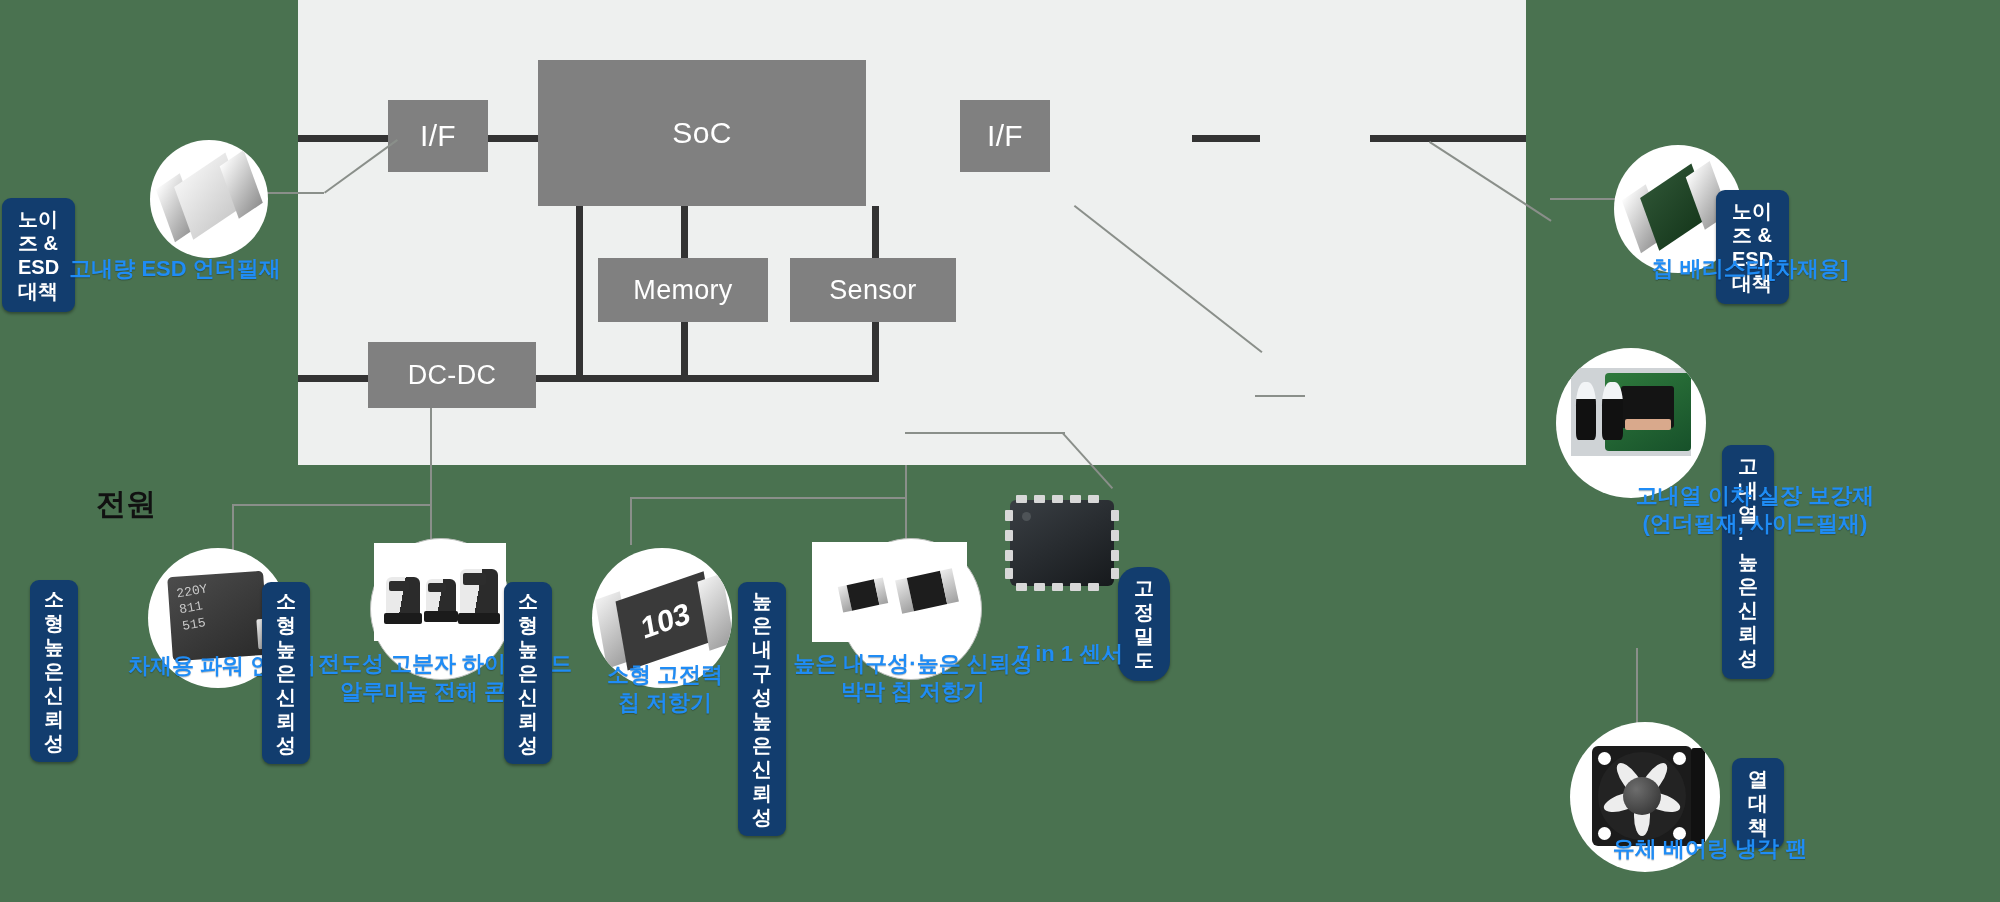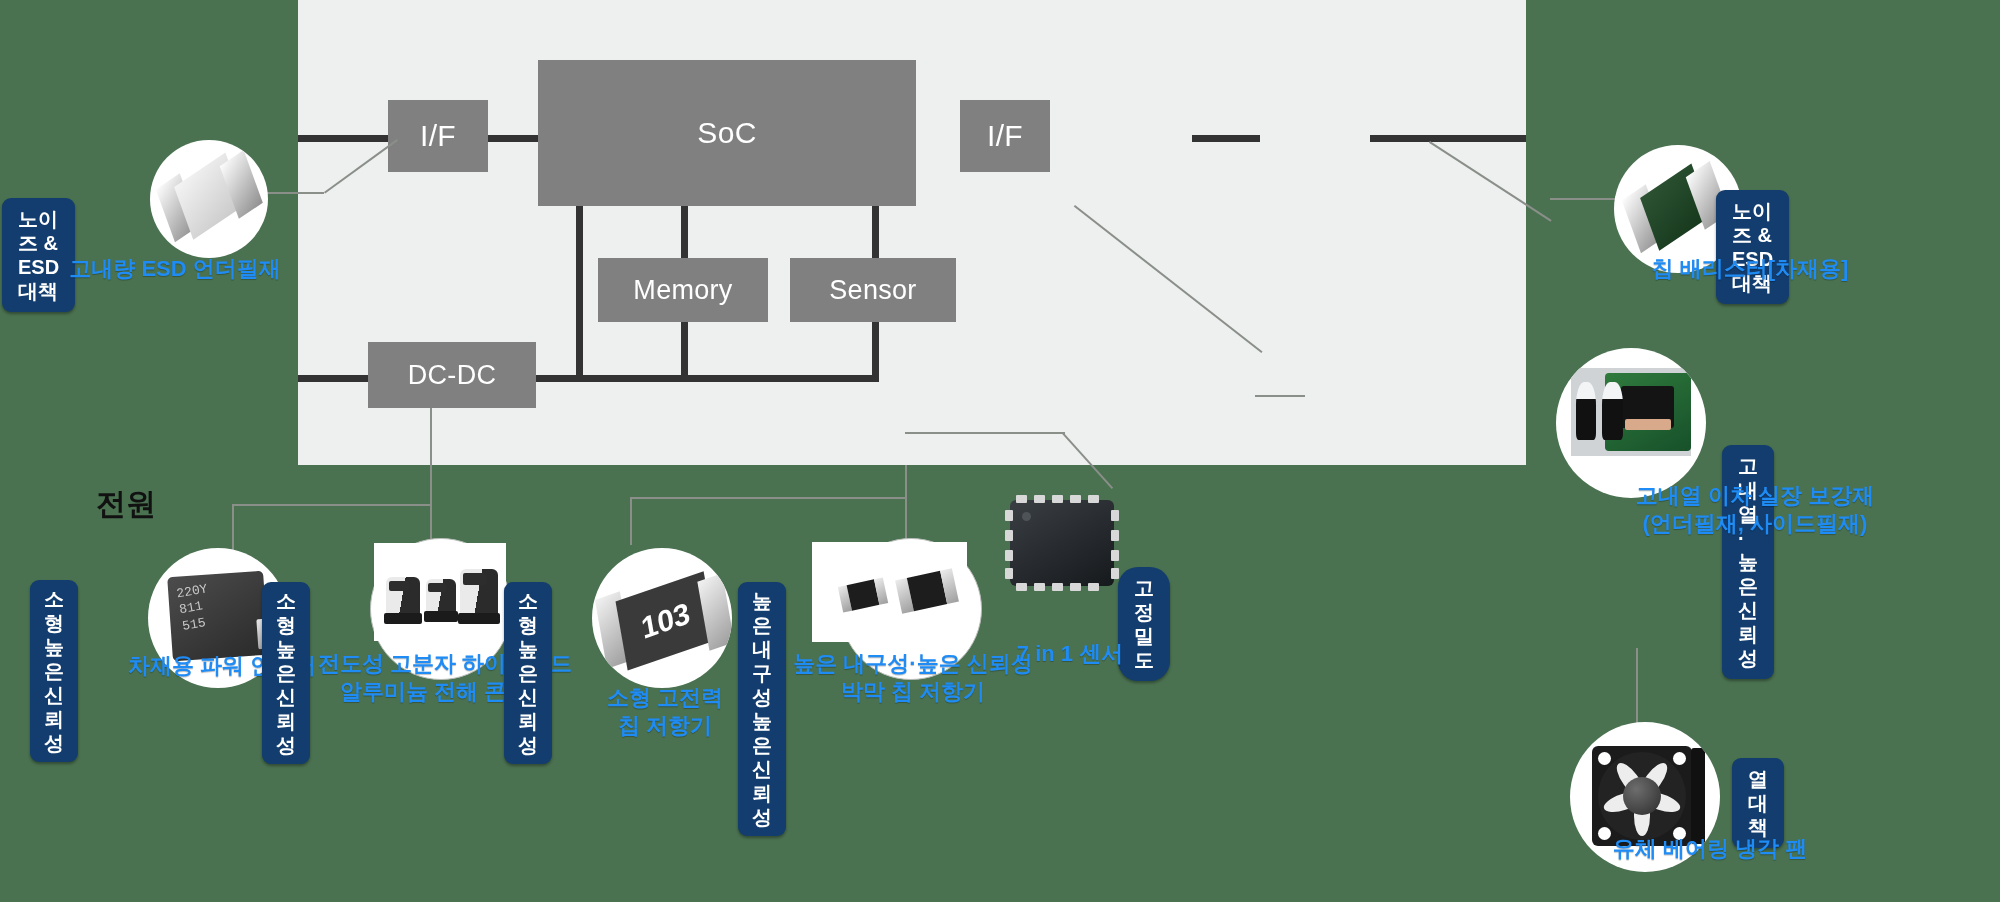--- a/index.html
+++ b/index.html
@@ -111,21 +111,21 @@
     <div class="wire v" style="left:383px;top:320px;height:62px;"></div>
     <div class="wire v" style="left:574px;top:320px;height:62px;"></div>
     <div class="wire h" style="left:236px;top:375px;width:345px;"></div>
     <div class="wire h" style="left:0px;top:375px;width:72px;"></div>
     <div class="wire h" style="left:236px;top:375px;width:10px;"></div>
 
     <div class="blk" style="left:90px;top:100px;width:100px;height:72px;">
       <span>I/F</span>
     </div>
 
-    <div class="blk" style="left:240px;top:60px;width:378px;height:146px;">
+    <div class="blk" style="left:240px;top:60px;width:328px;height:146px;">
       <span>SoC</span>
     </div>
 
     <div class="blk" style="left:662px;top:100px;width:90px;height:72px;">
       <span>I/F</span>
     </div>
 
     <div class="blk small" style="left:300px;top:258px;width:170px;height:64px;">
       <span>Memory</span>
     </div>
@@ -258,21 +258,21 @@
   <div class="prod">
     <div class="circle" style="left:592px;top:548px;width:140px;height:140px;">
       <div class="res" style="left:8px;top:38px;">
         <div class="rc" style="left:0;"></div>
         <div class="rb">103</div>
         <div class="rc" style="left:104px;"></div>
       </div>
     </div>
     <div class="badge" style="left:504px;top:582px;">소형
 높은 신뢰성</div>
-    <div class="cap" style="left:560px;top:684px;width:210px;">소형 고전력
+    <div class="cap" style="left:560px;top:661px;width:210px;">소형 고전력
 칩 저항기</div>
   </div>
 
   <div class="prod">
     <div class="circle" style="left:840px;top:538px;width:140px;height:140px;border:1px solid #b9bdb9;background:#fff;"></div>
     <div class="thumb" style="left:812px;top:542px;width:155px;height:100px;background:#fff;">
       <div class="cmp" style="width:155px;height:100px;">
         <div class="res2" style="left:28px;top:40px;width:46px;height:26px;">
           <div class="rc" style="left:0;"></div>
             <div class="rb"></div>

